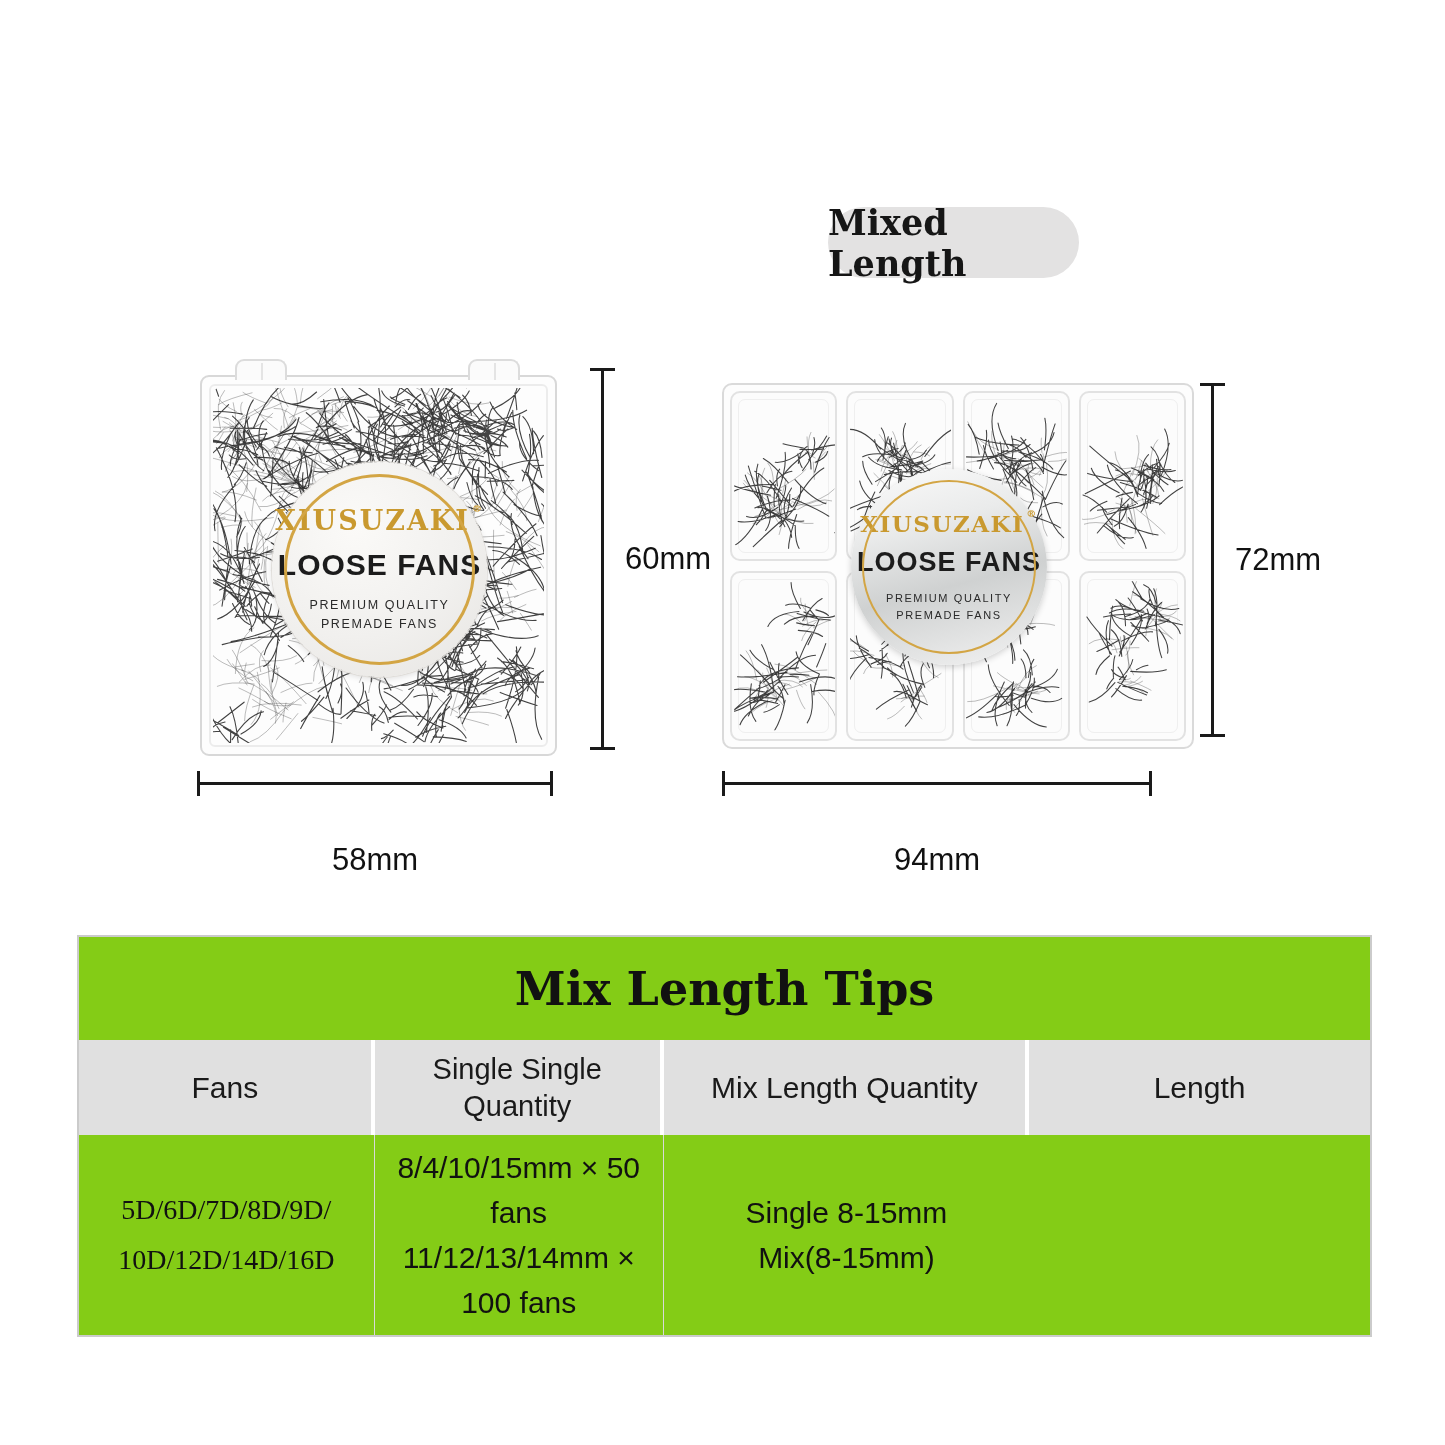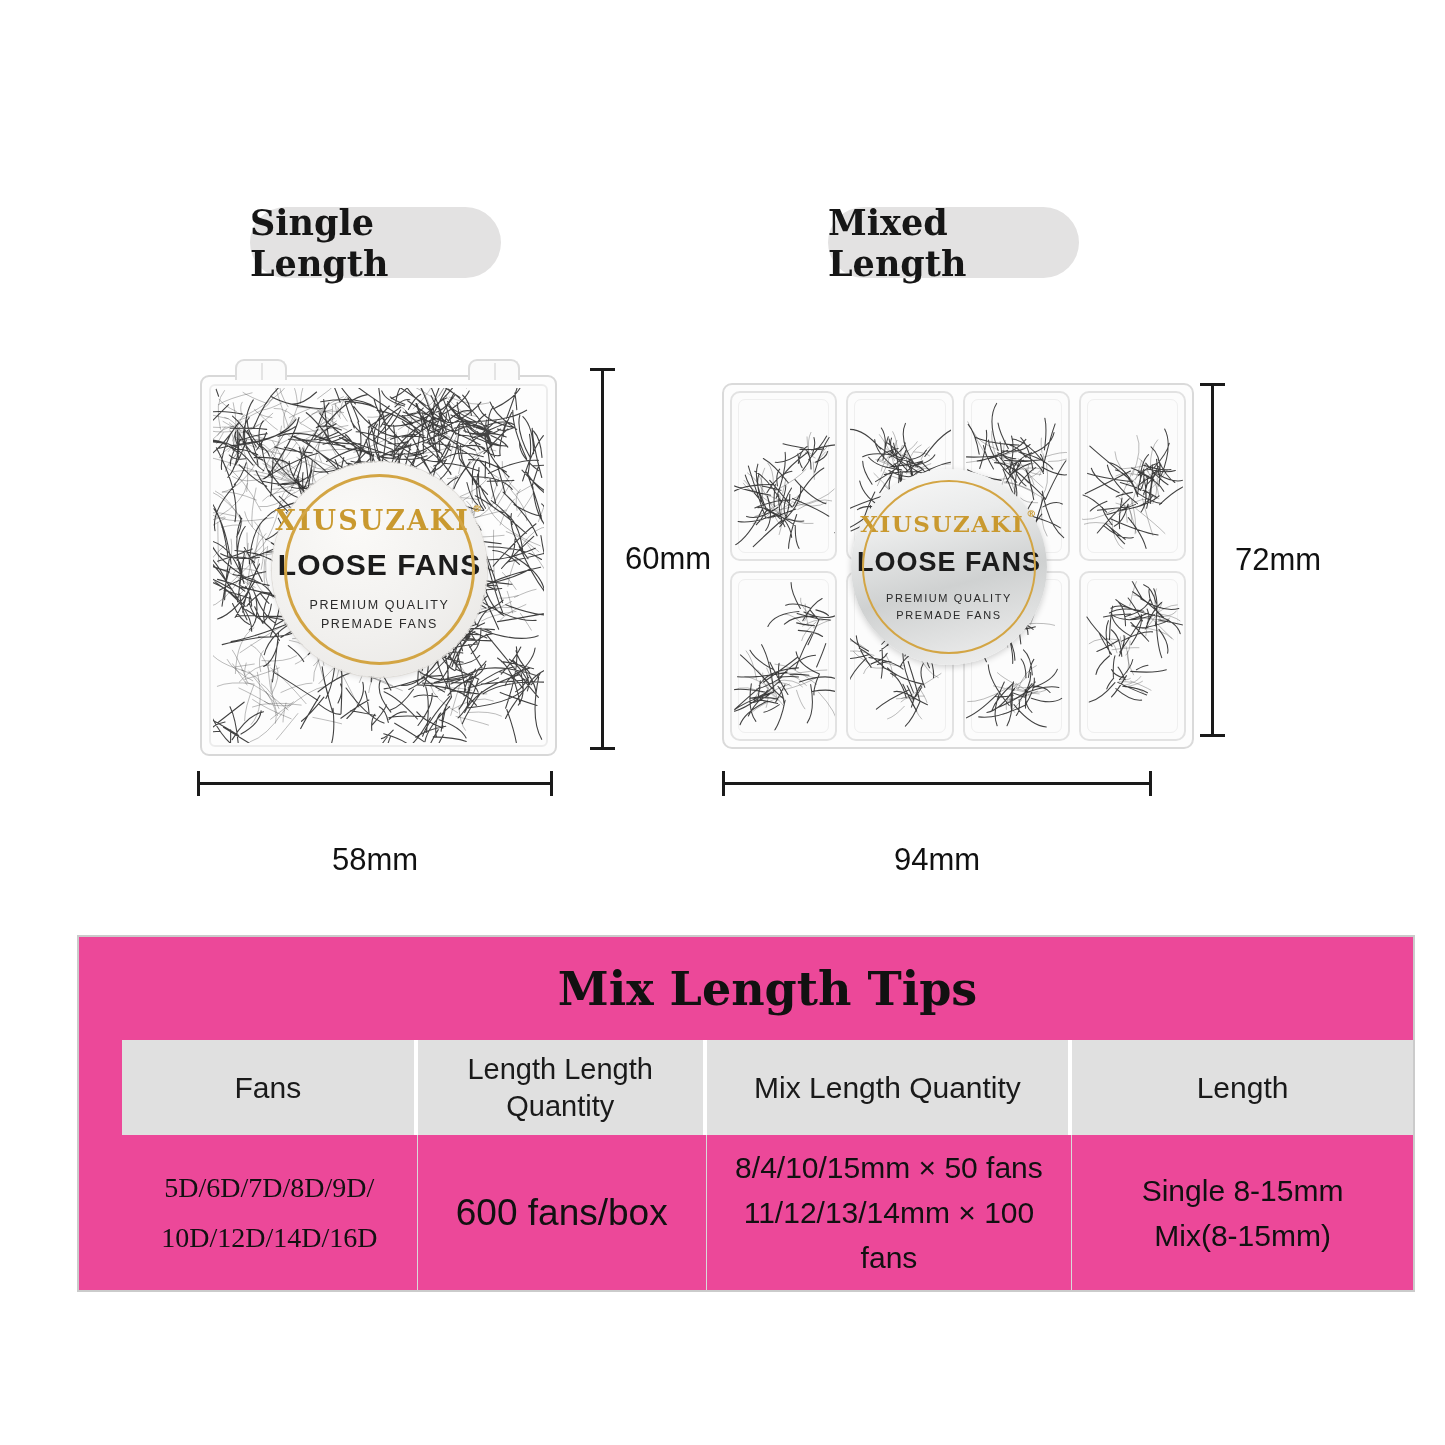--- a/index.html
+++ b/index.html
@@ -64,44 +64,41 @@
   .dim-label{position:absolute;font-size:31px;color:#111;white-space:nowrap;}
 
   .dim-60{left:590px;top:368px;width:110px;height:382px;}
   .dim-72{left:1200px;top:383px;width:110px;height:354px;}
   .dim-60 .dim-label,.dim-72 .dim-label{left:35px;top:50%;transform:translateY(-50%);}
   .dim-58{left:197px;top:771px;width:356px;height:62px;}
   .dim-94{left:722px;top:771px;width:430px;height:62px;}
   .dim-58 .dim-label,.dim-94 .dim-label{left:50%;top:27px;transform:translateX(-50%);margin-top:44px;}
 
   
-  .spec-table{position:absolute;left:77px;top:935px;width:1291px;border:2px solid #cbcbcb;background:#ec4899;padding-left:43px;}
+  .spec-table{position:absolute;left:77px;top:935px;width:1291px;border:2px solid #cbcbcb;background:#84cc16;}
   .t-title{height:103px;display:flex;align-items:center;justify-content:center;
            font-family:"DejaVu Serif","Liberation Serif",serif;font-weight:700;font-size:46px;color:#111;}
   .t-head,.t-body{display:grid;grid-template-columns:22.9% 22.4% 28.3% 1fr;}
   .th{background:#e0e0e0;min-height:95px;display:flex;align-items:center;justify-content:center;
       text-align:center;font-size:30px;color:#1a1a1a;border-right:4px solid #fff;}
   .th:last-child{border-right:none;}
   .th .wrap{max-width:230px;line-height:1.25;font-size:29px;}
   .td{min-height:112px;display:flex;flex-direction:column;align-items:center;justify-content:center;
       text-align:center;border-right:1px solid #d9d9d9;padding:10px 6px;}
   .td:last-child{border-right:none;}
   .td-fans{font-family:"Liberation Serif","DejaVu Serif",serif;font-size:28px;line-height:1.5;color:#111;gap:8px;}
   .td-qty{font-size:37px;color:#111;}
   .td-mix{font-size:30px;line-height:1.5;color:#111;}
   .td-len{font-size:30px;line-height:1.5;color:#111;}
 </style>
 </head>
 <body>
 
 <div class="stage">
 
-  <div class="pill pill-single">
-    <span>Single Length</span>
-  </div>
   <div class="pill pill-mixed">
     <span>Mixed Length</span>
   </div>
 
   <div class="box-left">
     <div class="hinge hinge-a"></div>
     <div class="hinge hinge-b"></div>
     <svg id="lash-left" viewBox="0 0 353 377">
       <defs>
           <clipPath id="clipL">
@@ -190,33 +187,30 @@
     <div class="hline"></div>
     <div class="cap-v" style="right:0;"></div>
     <div class="dim-label">94mm</div>
   </div>
 
   <div class="spec-table">
     <div class="t-title">Mix Length Tips</div>
     <div class="t-head">
       <div class="th">Fans</div>
       <div class="th">
-        <span class="wrap">Length Length Quantity</span>
+        <span class="wrap">Single Single Quantity</span>
       </div>
       <div class="th">Mix Length Quantity</div>
       <div class="th">Length</div>
     </div>
     <div class="t-body">
       <div class="td td-fans">
         <div>5D/6D/7D/8D/9D/</div>
         <div>10D/12D/14D/16D</div>
       </div>
-      <div class="td td-qty">
-        <div>600 fans/box</div>
-      </div>
       <div class="td td-mix">
         <div>8/4/10/15mm × 50 fans</div>
         <div>11/12/13/14mm × 100 fans</div>
       </div>
       <div class="td td-len">
         <div>Single 8-15mm</div>
         <div>Mix(8-15mm)</div>
       </div>
     </div>
   </div>

